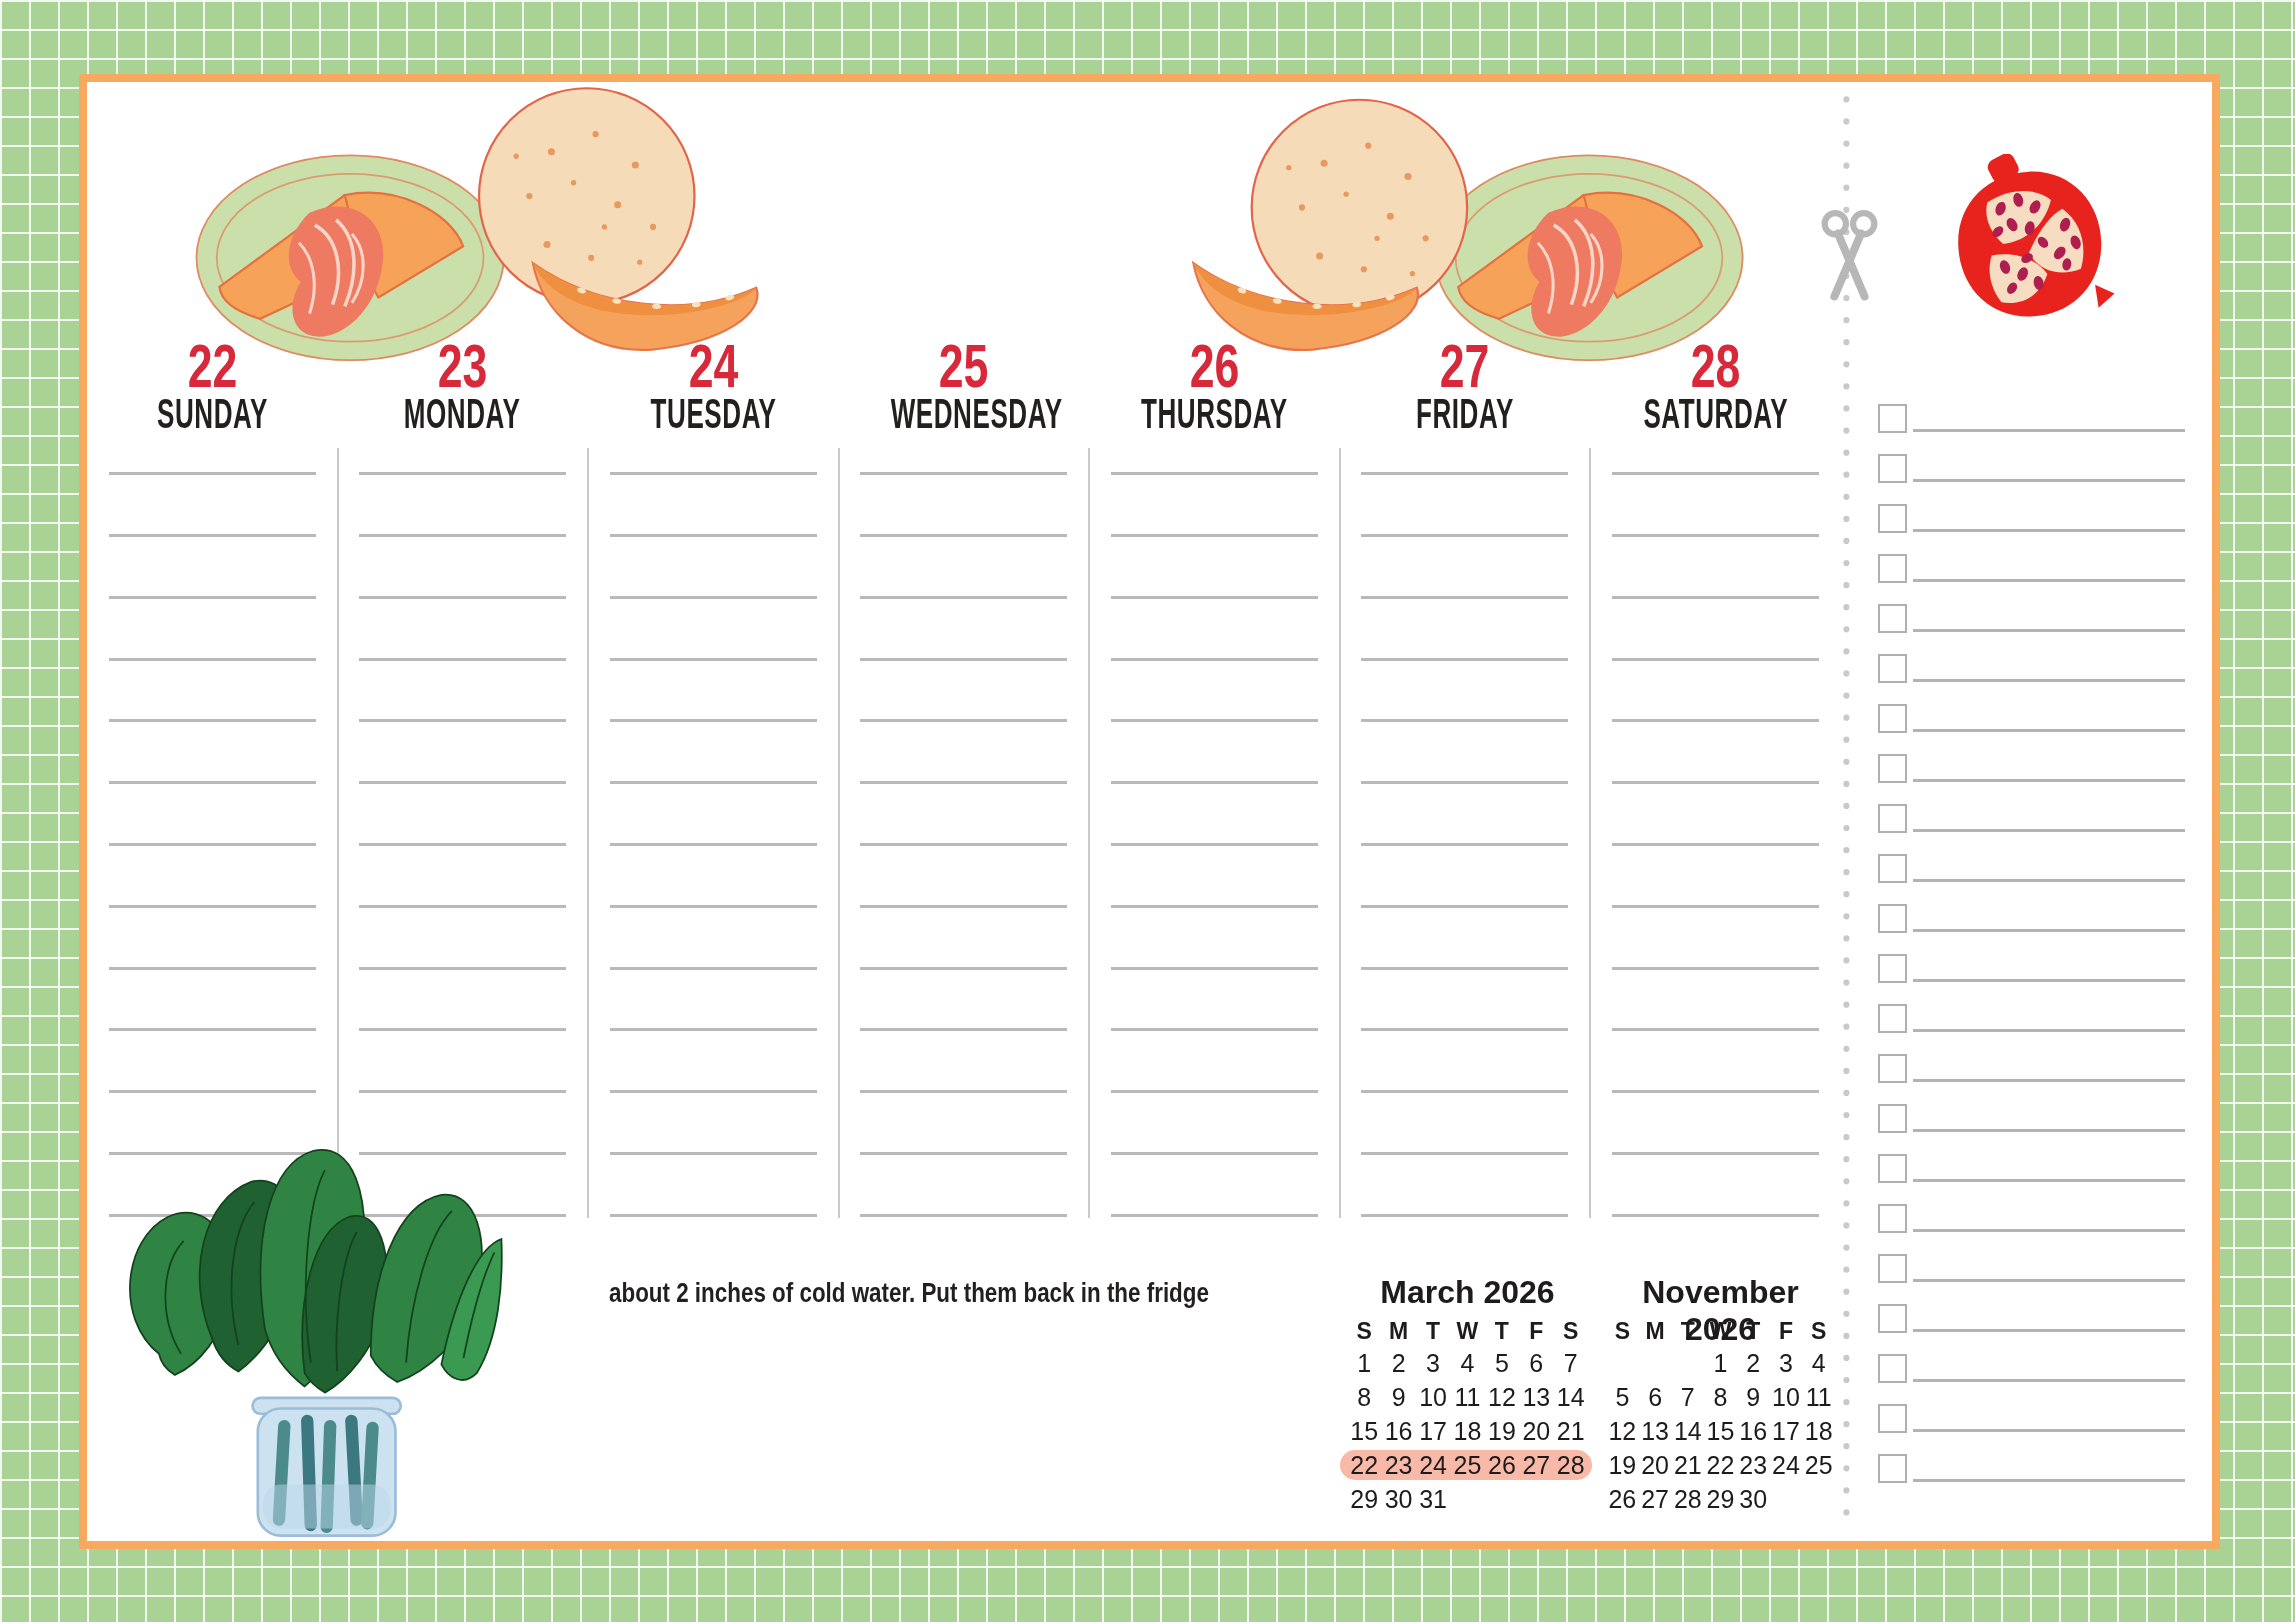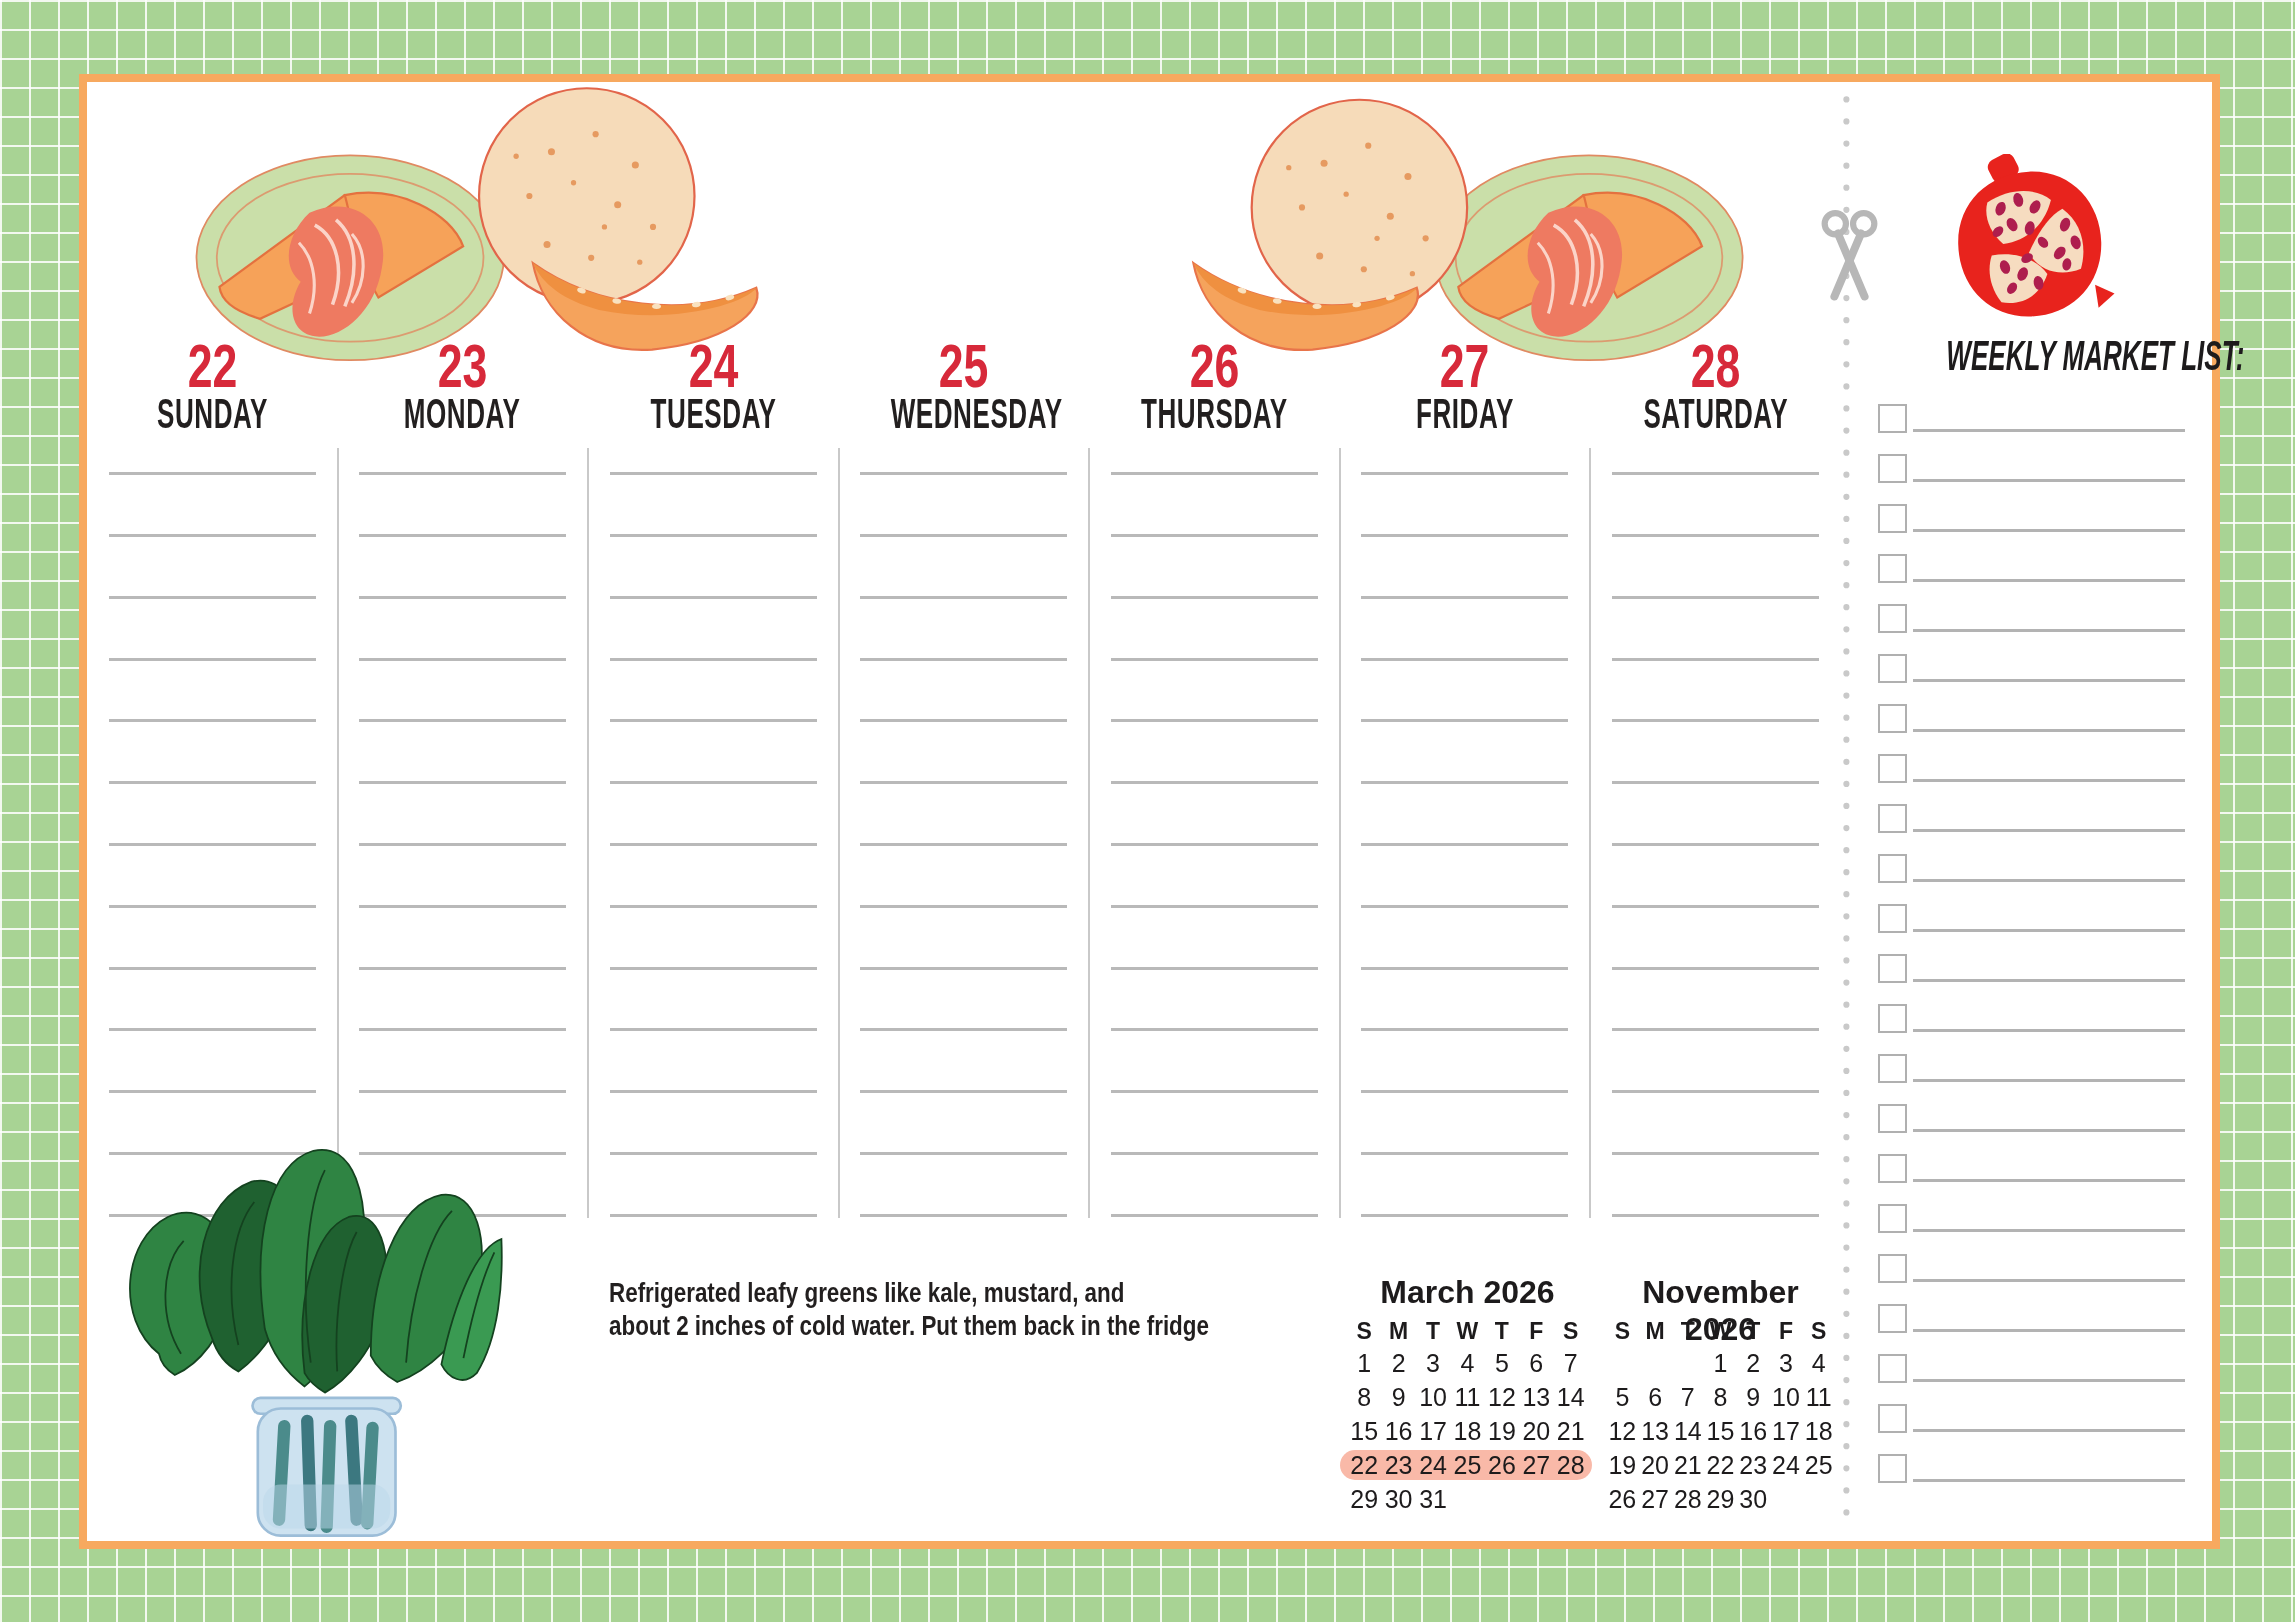--- a/index.html
+++ b/index.html
@@ -278,21 +278,20 @@
       <line x1="228" y1="326" x2="232" y2="444" stroke="#3c7880" stroke-width="14"></line>
       <line x1="254" y1="332" x2="250" y2="446" stroke="#4b8b8b" stroke-width="14"></line>
       <line x1="278" y1="326" x2="284" y2="438" stroke="#3c7880" stroke-width="14"></line>
       <line x1="302" y1="334" x2="296" y2="442" stroke="#4b8b8b" stroke-width="14"></line>
     </g>
     <rect x="178" y="398" width="144" height="50" rx="20" fill="#bcd7e9" opacity=".5"></rect>
   </svg>
 
   <div class="tip">
     <div id="tip-body">
-        <div class="tip-line"><span class="cond-l">Refrigerated leafy greens like kale, mustard, and</span></div>
         <div class="tip-line"><span class="cond-l">about 2 inches of cold water. Put them back in the fridge</span></div>
       </div>
   </div>
 
   <div id="minicals" style="left:0;top:0;">
       <div class="minical" style="left: 1260px; width: 241px;">
         <div class="mc-title">March 2026</div>
         <div class="mc-row head">
           <div class="mc-cell">S</div>
           <div class="mc-cell">M</div>
@@ -439,23 +438,20 @@
       <ellipse cx="113" cy="100" rx="5" ry="7" transform="rotate(-40 113 100)"></ellipse>
       <ellipse cx="140" cy="125" rx="5" ry="7" transform="rotate(10 140 125)"></ellipse>
       <ellipse cx="70" cy="128" rx="5.5" ry="8" transform="rotate(-20 70 128)"></ellipse>
       <ellipse cx="90" cy="136" rx="5.5" ry="8" transform="rotate(25 90 136)"></ellipse>
       <ellipse cx="108" cy="146" rx="5.5" ry="8" transform="rotate(-10 108 146)"></ellipse>
       <ellipse cx="78" cy="152" rx="5" ry="7" transform="rotate(35 78 152)"></ellipse>
       <ellipse cx="95" cy="118" rx="5" ry="7" transform="rotate(60 95 118)"></ellipse>
     </g>
   </svg>
 
-  <div class="ml-title">
-    <span class="cond">WEEKLY MARKET LIST:</span>
-  </div>
 
   <div id="market-rows" style="left:0;top:0;">
       <div class="ml-row" style="top: 322px;">
         <div class="ml-box"></div>
         <div class="ml-line"></div>
       </div>
       <div class="ml-row" style="top: 372px;">
         <div class="ml-box"></div>
         <div class="ml-line"></div>
       </div>

